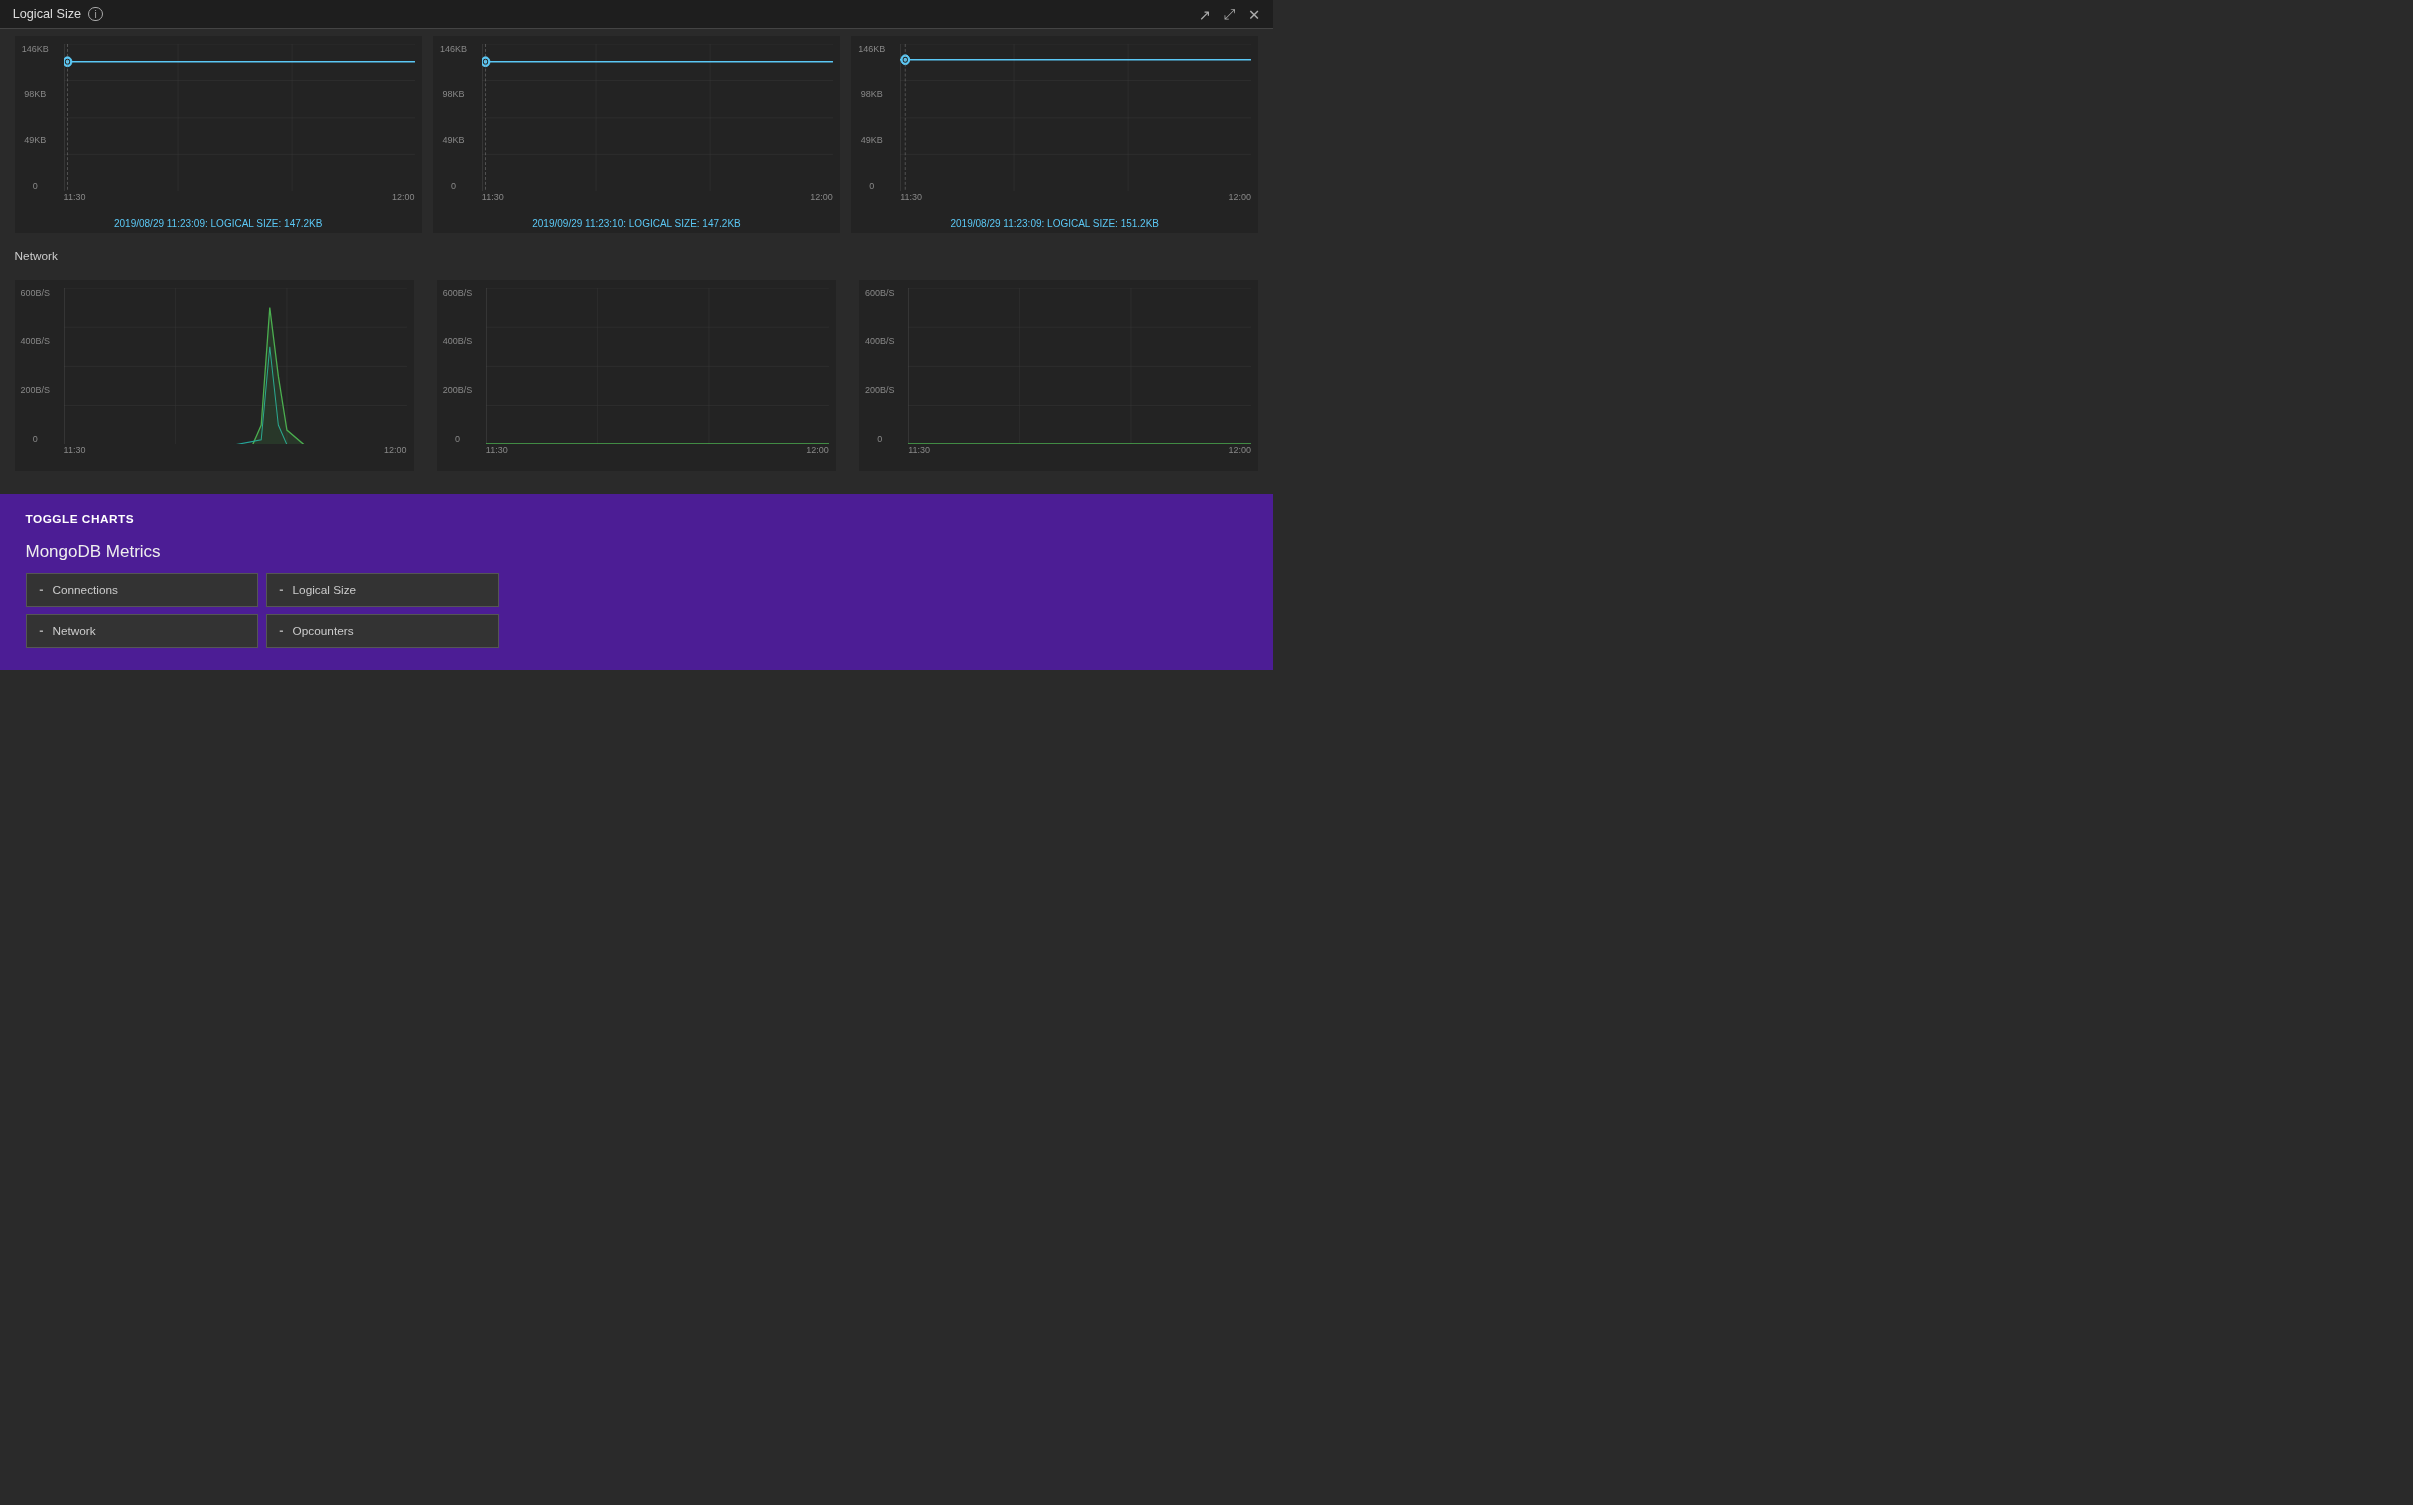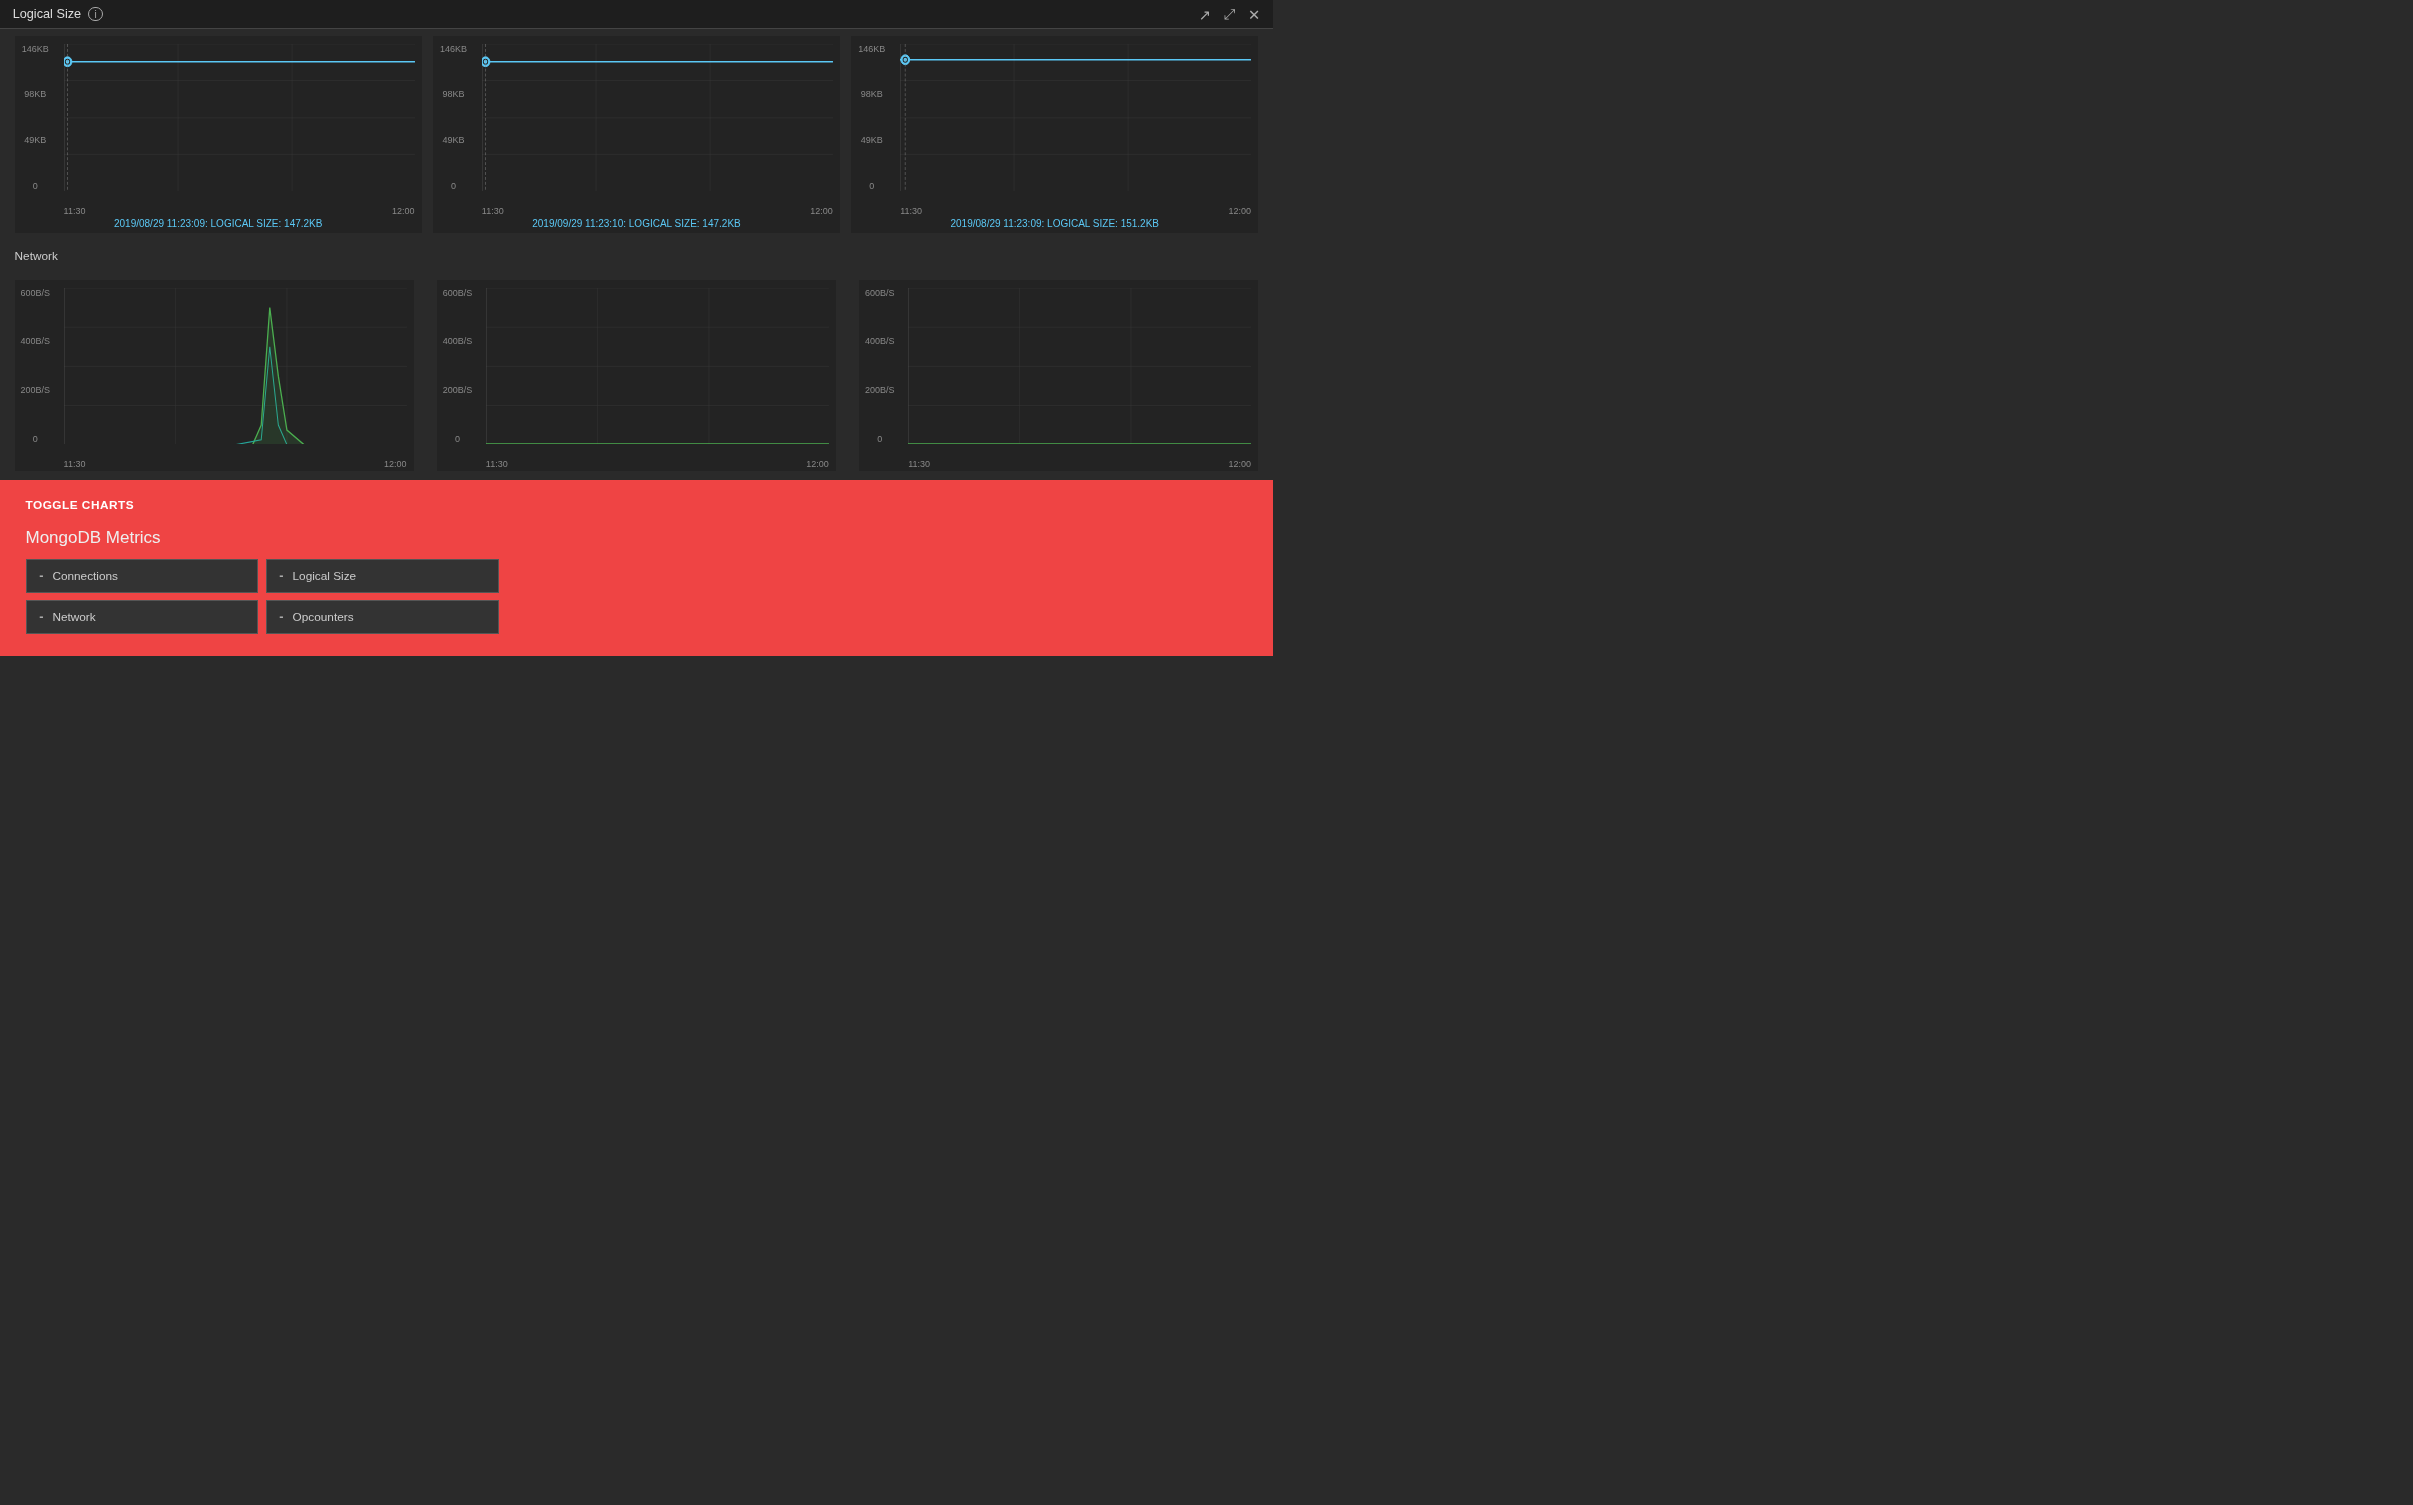--- a/index.html
+++ b/index.html
@@ -100,23 +100,23 @@
       margin-top: 8px;
     }
     .net-chart-area {
       position: relative;
       height: 173px;
       padding: 7.3px 7.3px 27px 49px;
     }
 
     
     .toggle-section {
-      background: #ef4444;
+      background: #4c1d95;
       padding: 18px 25.5px 22px 25.5px;
-      margin-top: 1px;
+      margin-top: 15px;
     }
     .toggle-title {
       font-size: 11.8px;
       font-weight: bold;
       color: #fff;
       margin-bottom: 16.4px;
       letter-spacing: 0.5px;
     }
     .toggle-columns {
       display: flex;
@@ -168,21 +168,21 @@
       padding-right: 3.6px;
     }
     .y-label {
       font-size: 9px;
       color: #888;
     }
 
     
     .x-labels {
       position: absolute;
-      bottom: 2px;
+      bottom: 16px;
       left: 49px;
       right: 7.3px;
       display: flex;
       justify-content: space-between;
     }
     .x-label {
       font-size: 9px;
       color: #888;
     }
   </style>

